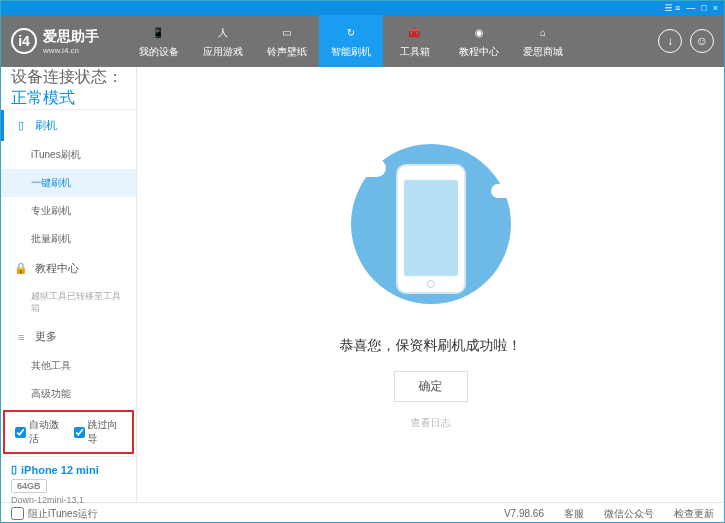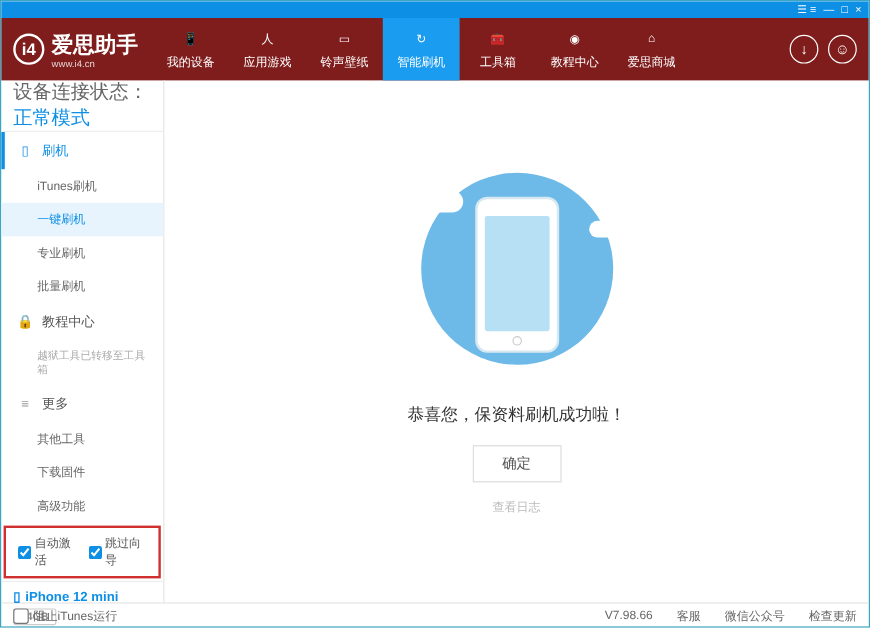--- a/index.html
+++ b/index.html
@@ -1,23 +1,23 @@
 <!DOCTYPE html>
 <html><head>
 <meta charset="utf-8">
 <style>
 * { margin: 0; padding: 0; box-sizing: border-box; font-family: "Microsoft YaHei", sans-serif; }
 body { width: 725px; height: 523px; background: #fff; border: 1px solid #3ca5c2; overflow: hidden; }
 .titlebar { height: 14px; background: #0d8fe6; display: flex; justify-content: flex-end; align-items: center; padding: 0 6px; gap: 6px; }
 .titlebar span { color: #fff; font-size: 9px; cursor: pointer; }
-.header { height: 52px; background: #7f1d1d; display: flex; align-items: center; padding: 0 10px; }
+.header { height: 52px; background: #737373; display: flex; align-items: center; padding: 0 10px; }
 .logo { display: flex; align-items: center; gap: 6px; width: 116px; }
 .logo-icon { width: 26px; height: 26px; border: 2px solid #fff; border-radius: 50%; color: #fff; display: flex; align-items: center; justify-content: center; font-weight: bold; font-size: 14px; }
 .logo-text { color: #fff; }
-.logo-title { font-size: 18px; font-weight: bold; }
+.logo-title { font-size: 14px; font-weight: bold; }
 .logo-sub { font-size: 8px; opacity: 0.8; }
 .nav { display: flex; flex: 1; }
 .nav-item { width: 64px; height: 52px; display: flex; flex-direction: column; align-items: center; justify-content: center; color: #fff; font-size: 10px; cursor: pointer; gap: 3px; }
 .nav-item.active { background: #1a9cf0; }
 .nav-icon { width: 18px; height: 18px; display: flex; align-items: center; justify-content: center; }
 .header-right { display: flex; gap: 8px; margin-left: auto; }
 .circle-btn { width: 24px; height: 24px; border: 1.5px solid #fff; border-radius: 50%; color: #fff; display: flex; align-items: center; justify-content: center; font-size: 12px; cursor: pointer; }
 .body { display: flex; height: 435px; }
 .sidebar { width: 136px; border-right: 1px solid #e5e5e5; display: flex; flex-direction: column; font-size: 11px; }
 .status-bar { padding: 0 10px; font-size: 16px; color: #666; border-bottom: 1px solid #eee; }
@@ -130,21 +130,20 @@
       <span class="section-icon">🔒</span>
       <span>教程中心</span>
     </div>
     <div class="sub-item note">越狱工具已转移至工具箱</div>
 
     <div class="section-head">
       <span class="section-icon">≡</span>
       <span>更多</span>
     </div>
     <div class="sub-item">其他工具</div>
-    <div class="sub-item">下载固件</div>
     <div class="sub-item">高级功能</div>
 
     <div class="side-spacer"></div>
 
     <div class="checkbox-row">
       <label>
           <input type="checkbox" checked="" style="">
           <span>自动激活</span>
         </label>
       <label>

